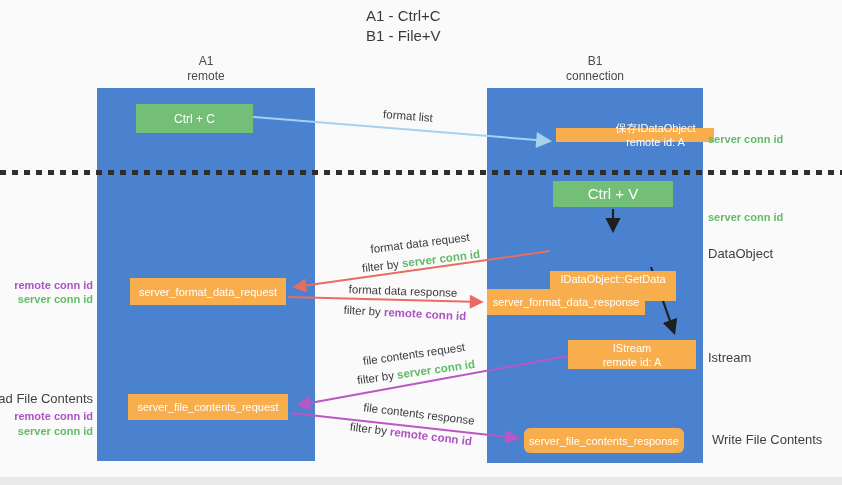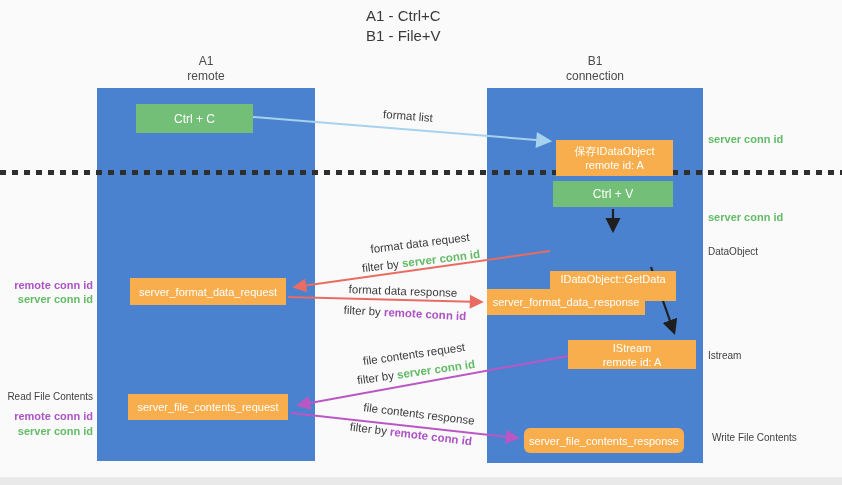--- a/index.html
+++ b/index.html
@@ -16,38 +16,38 @@
   .lane-a{left:97px;top:88px;width:218px;height:373px;}
   .lane-b{left:487px;top:88px;width:216px;height:375px;}
   .lane-header{font-size:12px;line-height:15px;text-align:center;color:#4a4a4a;}
   .hdr-a{left:97px;top:54px;width:218px;}
   .hdr-b{left:487px;top:54px;width:216px;}
   .node{display:flex;flex-direction:column;align-items:center;justify-content:center;
     color:#fff;font-size:11px;line-height:14px;text-align:center;white-space:nowrap;}
   .green{background:var(--green);}
   .orange{background:var(--orange);}
   .n-ctrl-c{left:136px;top:104px;width:117px;height:29px;font-size:12px;}
-  .n-save{left:556px;top:140px;width:117px;height:36px;}
-  .n-ctrl-v{left:553px;top:181px;width:120px;height:26px;font-size:12px;}
+  .n-save{left:556px;top:128px;width:117px;height:14px;padding-left:41px;}
+  .n-ctrl-v{left:553px;top:181px;width:120px;height:26px;font-size:15px;}
   .n-getdata{left:550px;top:237px;width:126px;height:30px;margin-top:34px;}
   .n-freq{left:130px;top:278px;width:156px;height:27px;}
   .n-fresp{left:487px;top:289px;width:158px;height:26px;}
   .n-istream{left:568px;top:340px;width:128px;height:29px;}
   .n-fcreq{left:128px;top:394px;width:160px;height:26px;}
   .n-fcresp{left:524px;top:428px;width:160px;height:25px;border-radius:6px;}
   .dotted{left:0;top:170px;width:842px;height:5px;
     background:repeating-linear-gradient(90deg,#2e2e2e 0 6px,transparent 6px 12px);}
   .alabel{font-size:11.5px;color:var(--ink);white-space:nowrap;
     transform:translate(-50%,-50%) rotate(var(--rot,0deg));}
   .hl-green{color:var(--green-text);font-weight:bold;}
   .hl-purple{color:var(--purple-text);font-weight:bold;}
   .side{font-size:11px;white-space:nowrap;}
   .side-bold-green{color:var(--green-text);font-weight:bold;}
   .side-bold-purple{color:var(--purple-text);font-weight:bold;}
-  .side-dark{color:#3f3f3f;font-size:10px;}
+  .side-dark{color:#3f3f3f;font-size:13px;}
   .right-col{left:708px;}
   .left-col{right:749px;text-align:right;}
   .svg-layer{left:0;top:0;pointer-events:none;}
   .s-blue{stroke:var(--arrow-blue);stroke-width:2;}
   .s-red{stroke:var(--arrow-red);stroke-width:2;}
   .s-purple{stroke:var(--arrow-purple);stroke-width:2;}
   .s-black{stroke:var(--arrow-black);stroke-width:2.2;}
   .f-blue{fill:var(--arrow-blue);} .f-red{fill:var(--arrow-red);}
   .f-purple{fill:var(--arrow-purple);} .f-black{fill:var(--arrow-black);}
   .bottom-strip{left:0;top:477px;width:842px;height:8px;background:#e9e9e9;}

